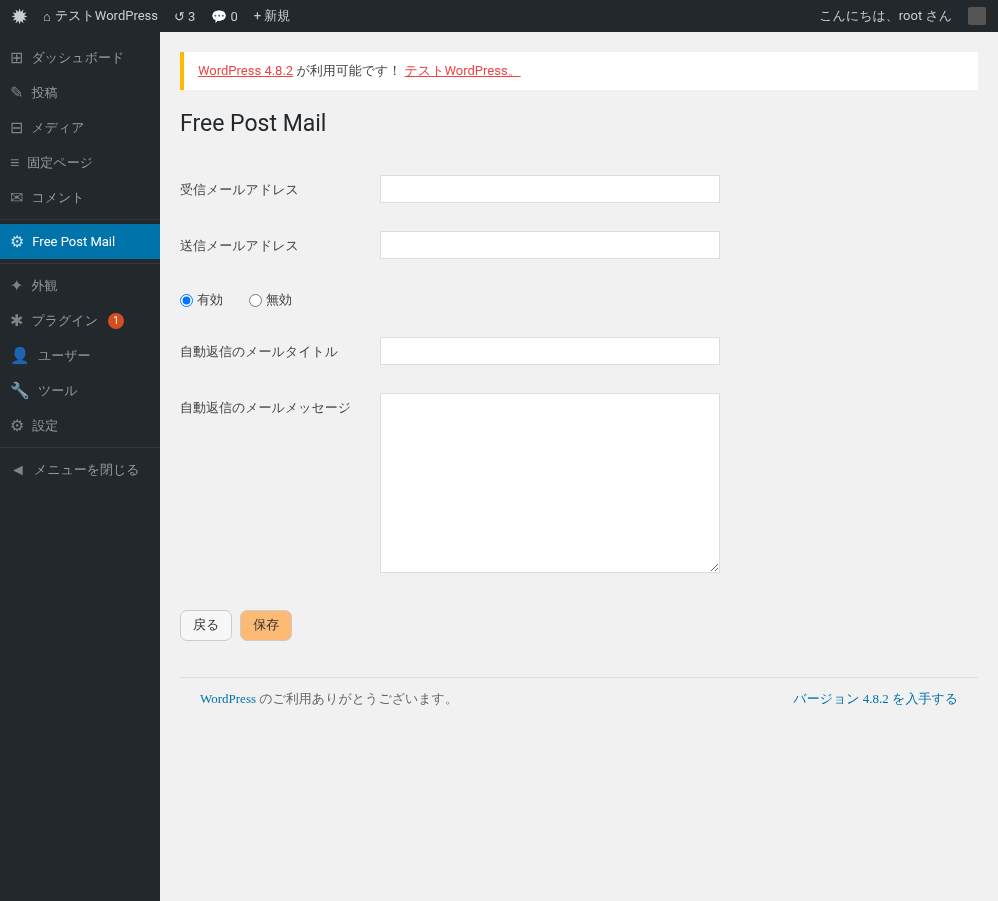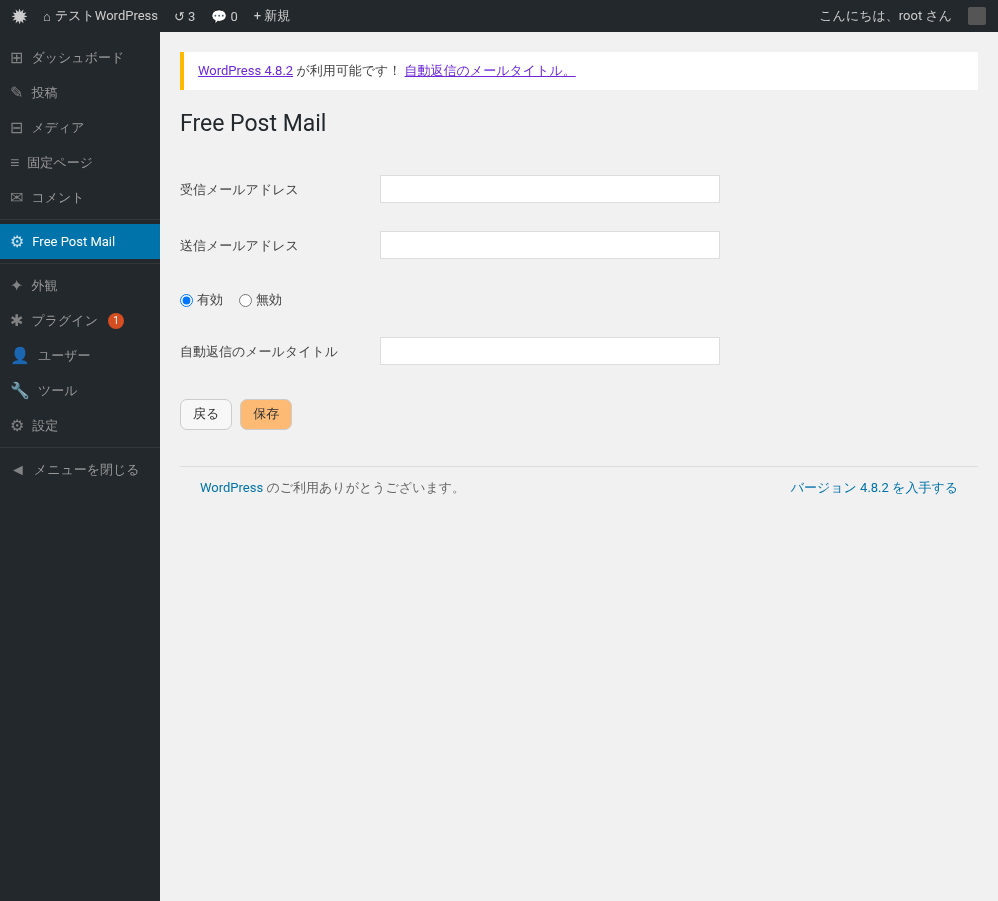--- a/index.html
+++ b/index.html
@@ -71,21 +71,21 @@
 
     
     .notice {
       background: #fff;
       border-left: 4px solid #ffb900;
       padding: 10px 14px;
       margin-bottom: 20px;
       font-size: 13px;
       color: #444;
     }
-    .notice a { color: #6d28d9; }
+    .notice a { color: #ef4444; }
 
     
     .page-title {
       font-size: 23px;
       font-weight: 400;
       color: #23282d;
       margin-bottom: 24px;
     }
 
     
@@ -123,21 +123,21 @@
       max-width: 100%;
       height: 180px;
       border: 1px solid #ddd;
       background: #fff;
       padding: 6px 8px;
       font-size: 13px;
       color: #444;
       resize: vertical;
       outline: none;
     }
-    .radio-group { display: flex; align-items: flex-end; gap: 16px; padding-top: 4px; }
+    .radio-group { display: flex; align-items: flex-end; gap: 26px; padding-top: 4px; }
     .radio-label { display: flex; align-items: center; gap: 4px; font-size: 13px; color: #444; cursor: pointer; }
     .radio-label input[type="radio"] { cursor: pointer; }
 
     
     .form-buttons { padding: 20px 0 16px 0; display: flex; gap: 8px; }
     .btn {
       padding: 4px 12px;
       font-size: 13px;
       border: 1px solid #ccc;
       background: #f7f7f7;
@@ -153,21 +153,21 @@
     
     #wpfooter {
       display: flex;
       justify-content: space-between;
       padding: 12px 20px;
       font-size: 13px;
       color: #666;
       border-top: 1px solid #ddd;
       margin-top: 20px;
     }
-    #wpfooter a { color: #0073aa; text-decoration: none; }
+    #wpfooter a { color: #0073aa; text-decoration: none; font-family: Liberation Serif, serif; }
 
     
     #wpwrap { overflow: visible; }
   </style>
 </head>
 <body>
 
 <div id="wpadminbar">
   <span style="font-size:18px; color:#ccc; font-weight:bold;">✹</span>
   <span style="display:flex;align-items:center;gap:4px;">
@@ -244,21 +244,21 @@
       <span class="menu-icon">◄</span>
       <span>メニューを閉じる</span>
     </div>
   </div>
 
   <div id="wpcontent">
 
     <div class="notice">
       <a href="#">WordPress 4.8.2</a>
       <span> が利用可能です！</span>
-      <a href="#">自動返信のメールタイトル。</a>
+      <a href="#">テストWordPress。</a>
     </div>
 
     <h1 class="page-title">Free Post Mail</h1>
 
     <div class="form-wrap">
 
 
       <div class="form-row">
         <div class="form-label">受信メールアドレス</div>
         <div class="form-control-wrap">
@@ -288,20 +288,26 @@
         </div>
       </div>
 
       <div class="form-row">
         <div class="form-label">自動返信のメールタイトル</div>
         <div class="form-control-wrap">
           <input type="text" class="form-input" placeholder="" style="">
         </div>
       </div>
 
+      <div class="form-row" style="align-items:flex-start;">
+        <div class="form-label">自動返信のメールメッセージ</div>
+        <div class="form-control-wrap">
+          <textarea class="form-textarea" style=""></textarea>
+        </div>
+      </div>
 
       <div class="form-buttons">
         <button class="btn">戻る</button>
         <button class="btn btn-primary">保存</button>
       </div>
 
     </div>
 
     <div id="wpfooter">
       <span>

